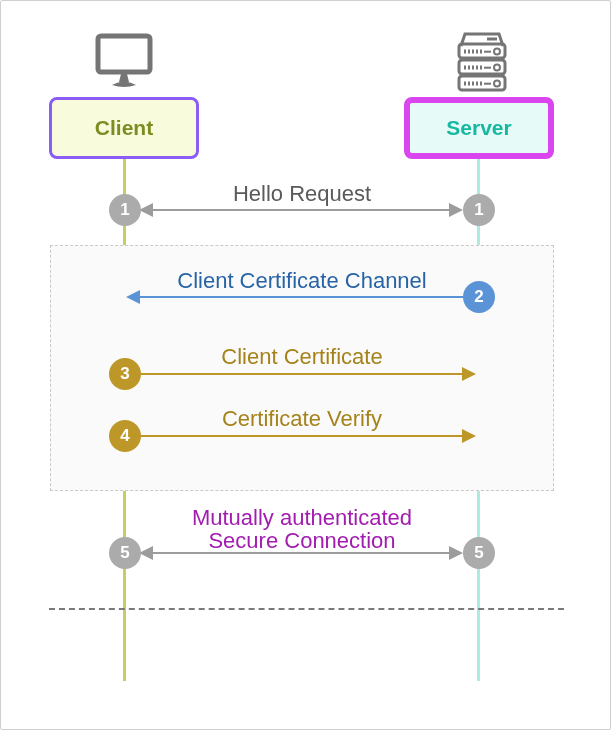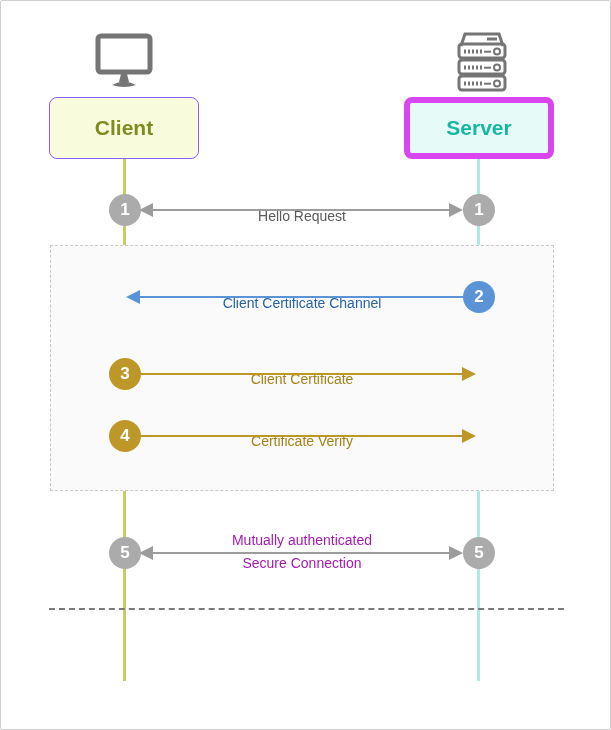--- a/index.html
+++ b/index.html
@@ -29,21 +29,21 @@
     display: flex;
     align-items: center;
     justify-content: center;
     font-size: 21px;
     font-weight: bold;
     box-sizing: border-box;
   }
   .actor-client {
     left: 48px;
     background: #f9fcdc;
-    border: 1px solid #8b5cf6;
+    border: 3px solid #8b5cf6;
     color: #7e8b21;
   }
   .actor-server {
     left: 403px;
     background: #e6fbf7;
     border: 6px solid #d946ef;
     color: #16b8a2;
   }
 
   
@@ -62,23 +62,22 @@
     border: 1px dashed #c9c9c9;
     box-sizing: border-box;
   }
 
   
   .msg-label {
     position: absolute;
     left: 124px;
     width: 354px;
     text-align: center;
-    font-size: 14px;
+    font-size: 22px;
     line-height: 23px;
-    margin-top: 23px;
   }
   .label-gray  { color: #5a5a5a; }
   .label-blue  { color: #2763a5; }
   .label-gold  { color: #a5821a; }
   .label-gray2 { color: #a21caf; }
 
   
   .msg-line { position: absolute; height: 2px; }
   .line-gray { background: #9c9c9c; }
   .line-blue { background: #5b94d6; }

